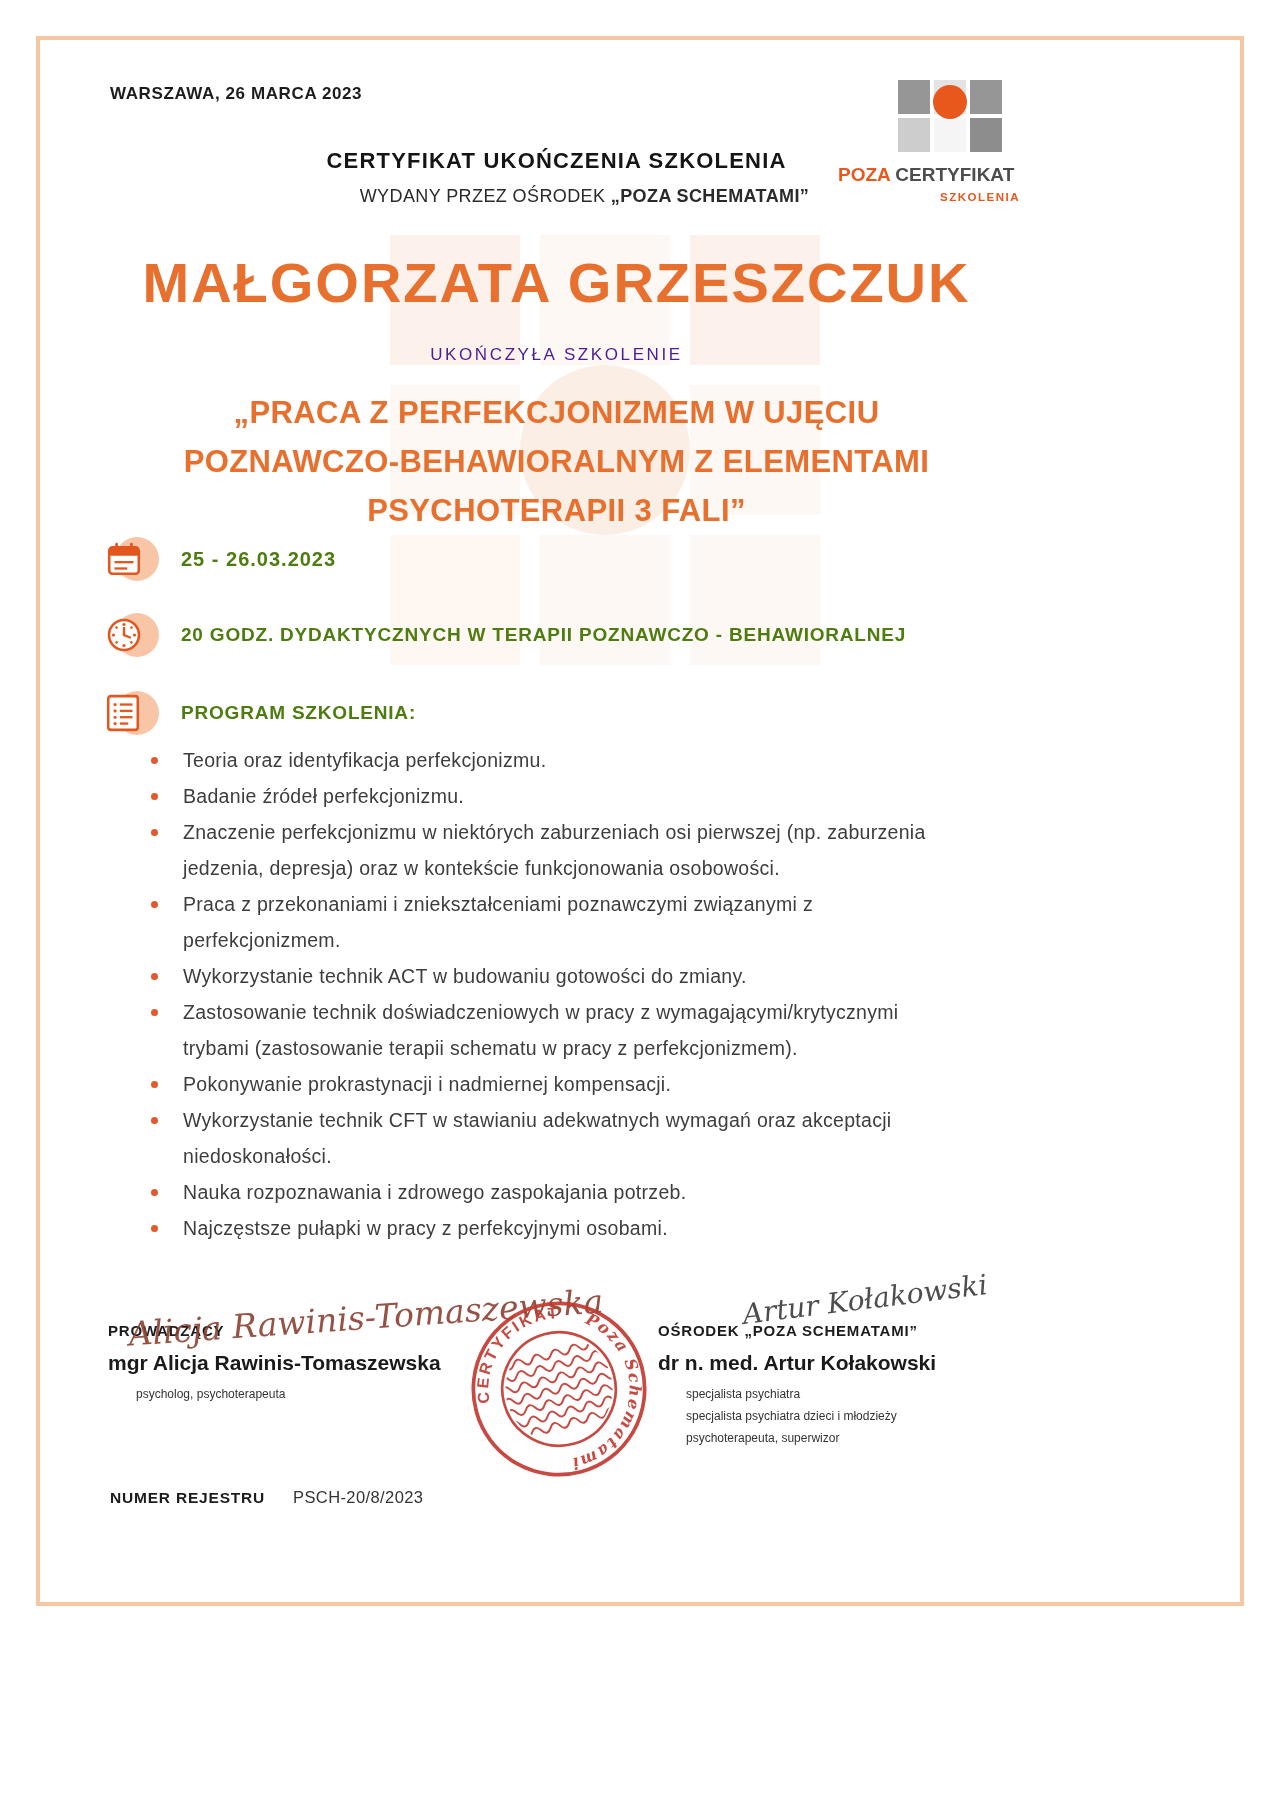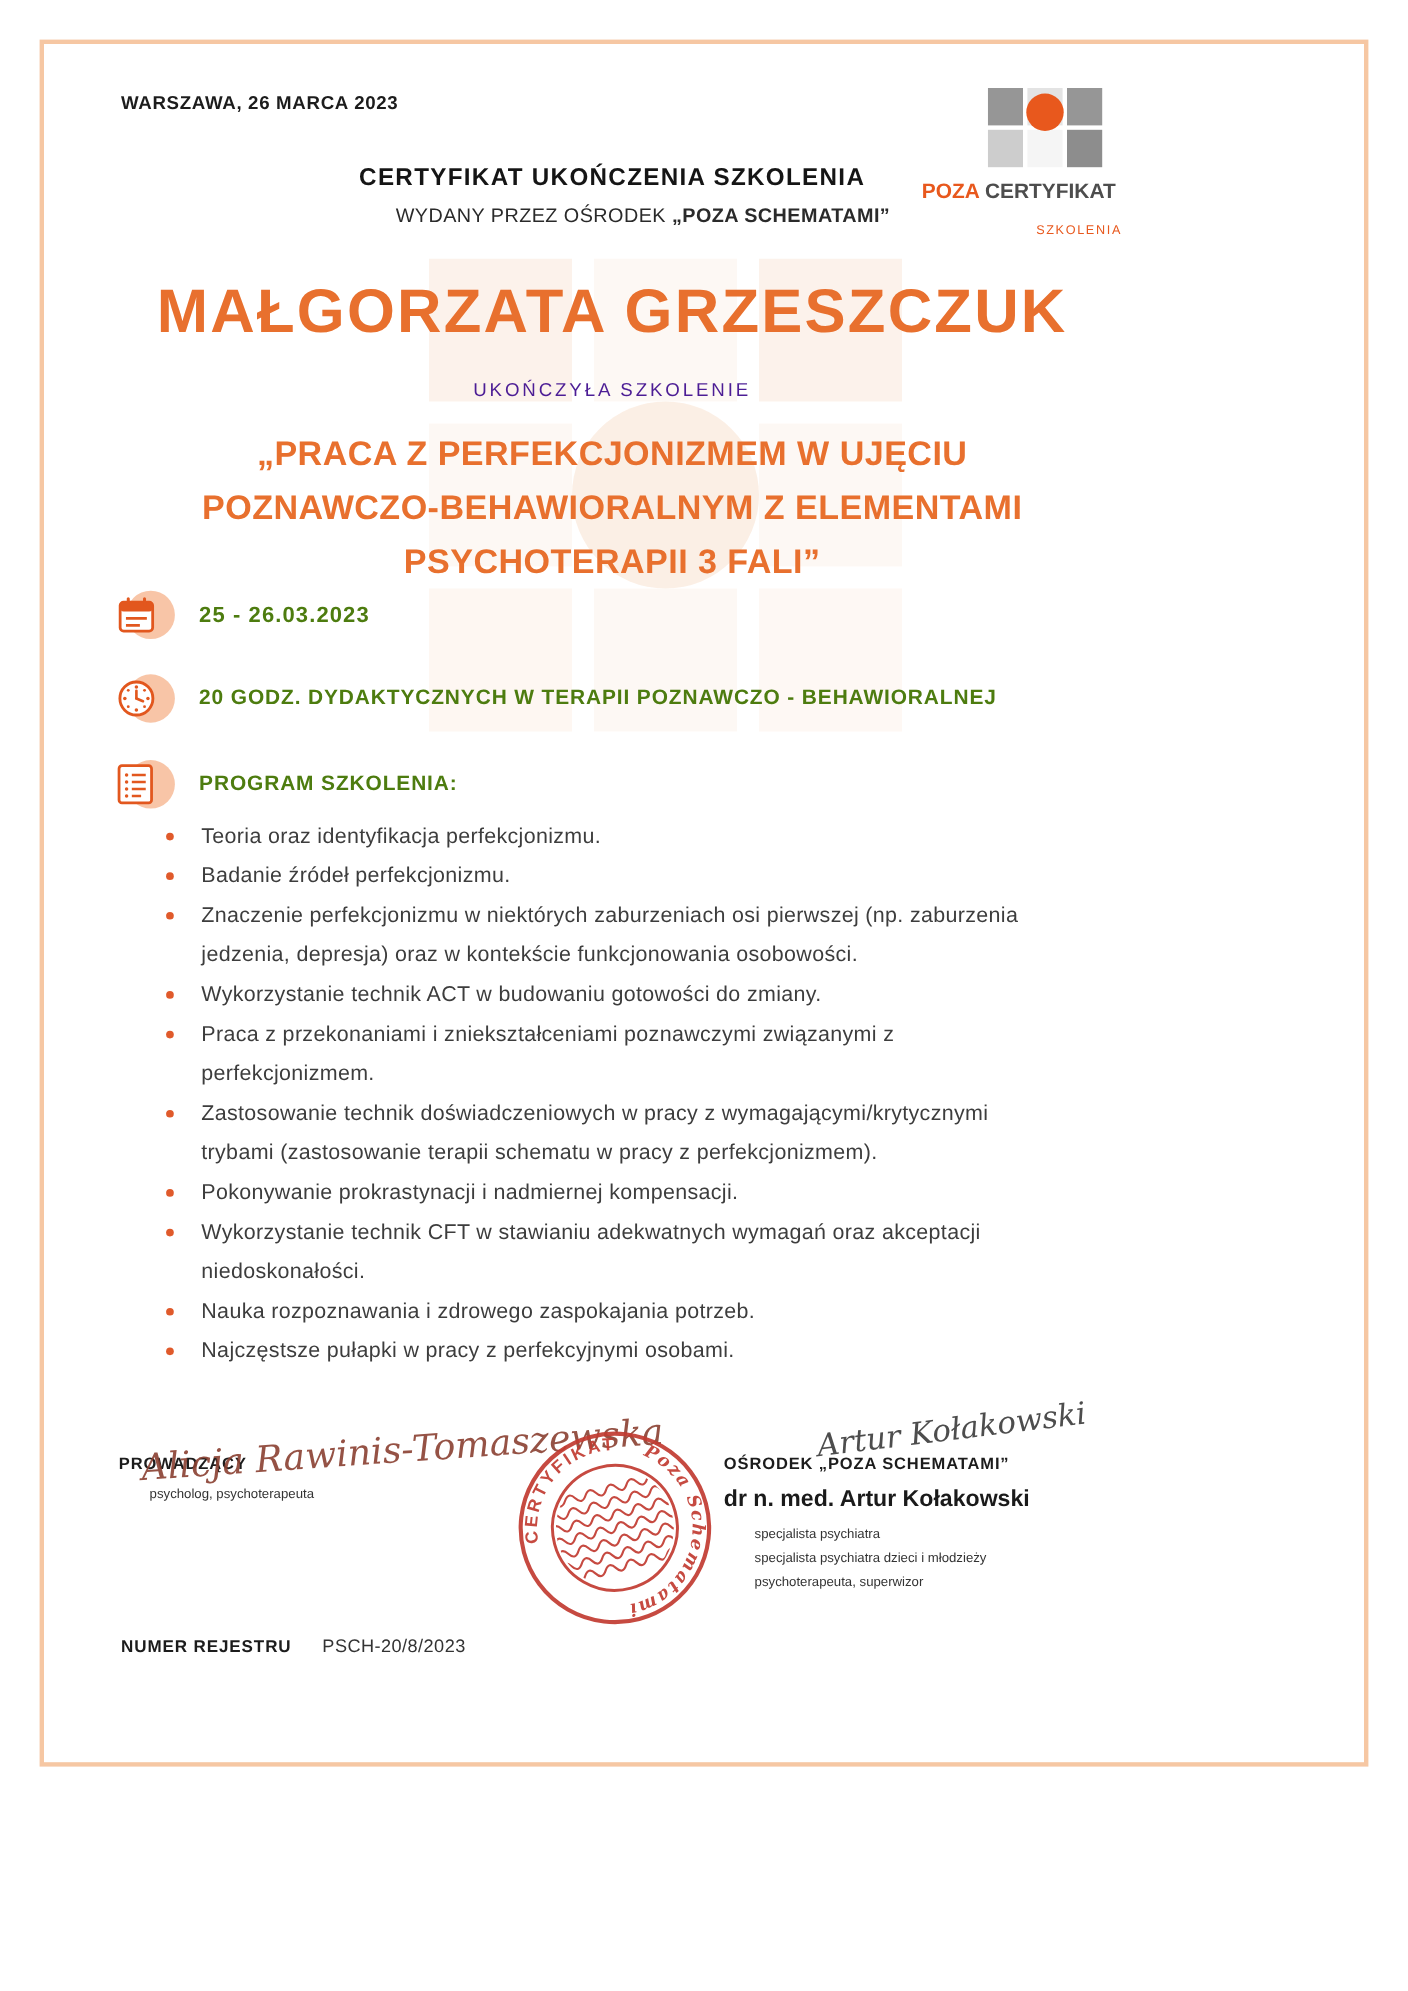--- a/index.html
+++ b/index.html
@@ -10,21 +10,21 @@
   .watermark{position:absolute;left:390px;top:235px;z-index:0;opacity:.55;}
   .content{position:absolute;inset:0;z-index:1;}
 
   .loc-date{position:absolute;left:110px;top:84px;font-size:17px;font-weight:bold;letter-spacing:.6px;color:#1c1c1c;}
 
   .logo{position:absolute;left:838px;top:80px;width:182px;}
   .logo-grid{display:block;margin-left:60px;}
   .logo-name{margin-top:10px;font-size:19px;font-weight:bold;white-space:nowrap;}
   .logo-name .p1{color:#e8581d;}
   .logo-name .p2{color:#4d4d4d;}
-  .logo-tagline{margin-top:18px;text-align:right;color:#e8581d;font-size:11.5px;font-weight:normal;letter-spacing:1.5px;}
+  .logo-tagline{margin-top:5px;text-align:right;color:#e8581d;font-size:11.5px;font-weight:bold;letter-spacing:1.5px;}
 
   .center-col{position:absolute;left:0;width:1113px;text-align:center;}
   .cert-title{top:148px;font-size:22px;font-weight:bold;letter-spacing:1.2px;color:#151515;}
   .cert-subtitle{top:186px;font-size:18px;color:#2a2a2a;letter-spacing:.4px;padding-left:28px;}
   .cert-subtitle .org{font-weight:bold;}
   .recipient-name{top:250px;font-size:56px;font-weight:bold;letter-spacing:2px;color:#e8702e;}
   .completion-label{top:345px;font-size:17px;letter-spacing:2.6px;color:#4c1d95;}
   .course-title{top:388px;font-size:31px;font-weight:bold;color:#e8702e;line-height:49px;letter-spacing:.4px;}
 
   .detail-row{position:absolute;left:103px;display:flex;align-items:center;gap:22px;height:50px;}
@@ -162,34 +162,35 @@
           <line x1="14" y1="28" x2="22" y2="28" stroke="#e2571e" stroke-width="2.2"></line>
         </svg>
       </div>
       <div class="detail-text small">PROGRAM SZKOLENIA:</div>
     </div>
 
     <ul class="program-list">
       <li><span class="dot"></span><span>Teoria oraz identyfikacja perfekcjonizmu.</span></li>
       <li><span class="dot"></span><span>Badanie źródeł perfekcjonizmu.</span></li>
       <li><span class="dot"></span><span>Znaczenie perfekcjonizmu w niektórych zaburzeniach osi pierwszej (np. zaburzenia jedzenia, depresja) oraz w kontekście funkcjonowania osobowości.</span></li>
+      <li><span class="dot"></span><span>Praca z przekonaniami i zniekształceniami poznawczymi związanymi z perfekcjonizmem.</span></li>
       <li><span class="dot"></span><span>Wykorzystanie technik ACT w budowaniu gotowości do zmiany.</span></li>
-      <li><span class="dot"></span><span>Praca z przekonaniami i zniekształceniami poznawczymi związanymi z perfekcjonizmem.</span></li>
       <li><span class="dot"></span><span>Zastosowanie technik doświadczeniowych w pracy z wymagającymi/krytycznymi trybami (zastosowanie terapii schematu w pracy z perfekcjonizmem).</span></li>
       <li><span class="dot"></span><span>Pokonywanie prokrastynacji i nadmiernej kompensacji.</span></li>
       <li><span class="dot"></span><span>Wykorzystanie technik CFT w stawianiu adekwatnych wymagań oraz akceptacji niedoskonałości.</span></li>
       <li><span class="dot"></span><span>Nauka rozpoznawania i zdrowego zaspokajania potrzeb.</span></li>
       <li><span class="dot"></span><span>Najczęstsze pułapki w pracy z perfekcyjnymi osobami.</span></li>
     </ul>
 
     <div class="handwriting hw-left">Alicja Rawinis-Tomaszewska</div>
     <div class="handwriting hw-right">Artur Kołakowski</div>
 
     <div class="sig-left">
       <div class="sig-role">PROWADZĄCY</div>
+      <div class="sig-name">mgr Alicja Rawinis-Tomaszewska</div>
       <div class="sig-sub">psycholog, psychoterapeuta</div>
     </div>
 
     <div class="stamp">
       <svg width="182" height="182" viewBox="0 0 170 170">
         <defs>
           <path id="stamp-text-path" d="M85,85 m-66,0 a66,66 0 1,1 132,0 a66,66 0 1,1 -132,0"></path>
           <clipPath id="stamp-clip">
               <circle cx="85" cy="85" r="50"></circle>
             </clipPath>

